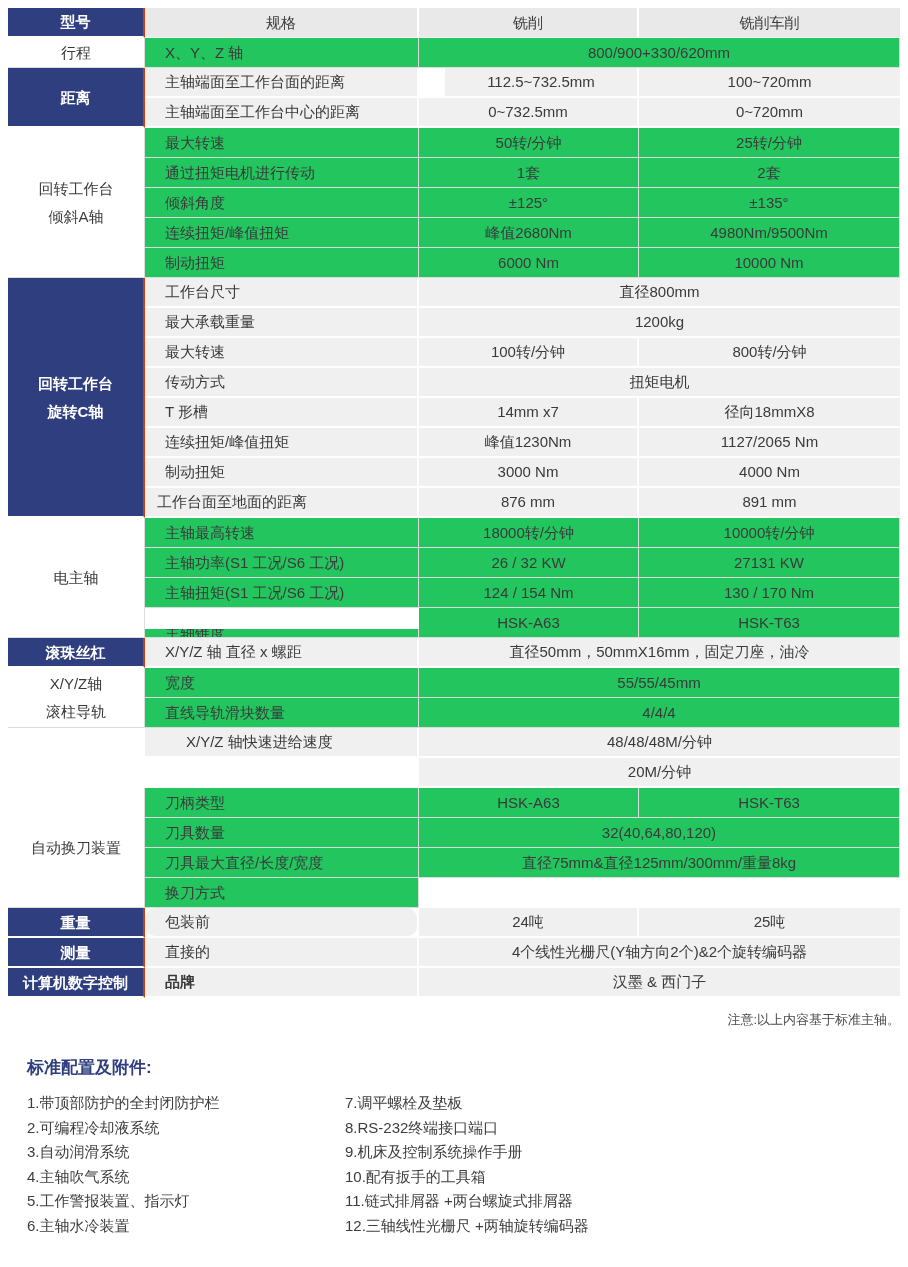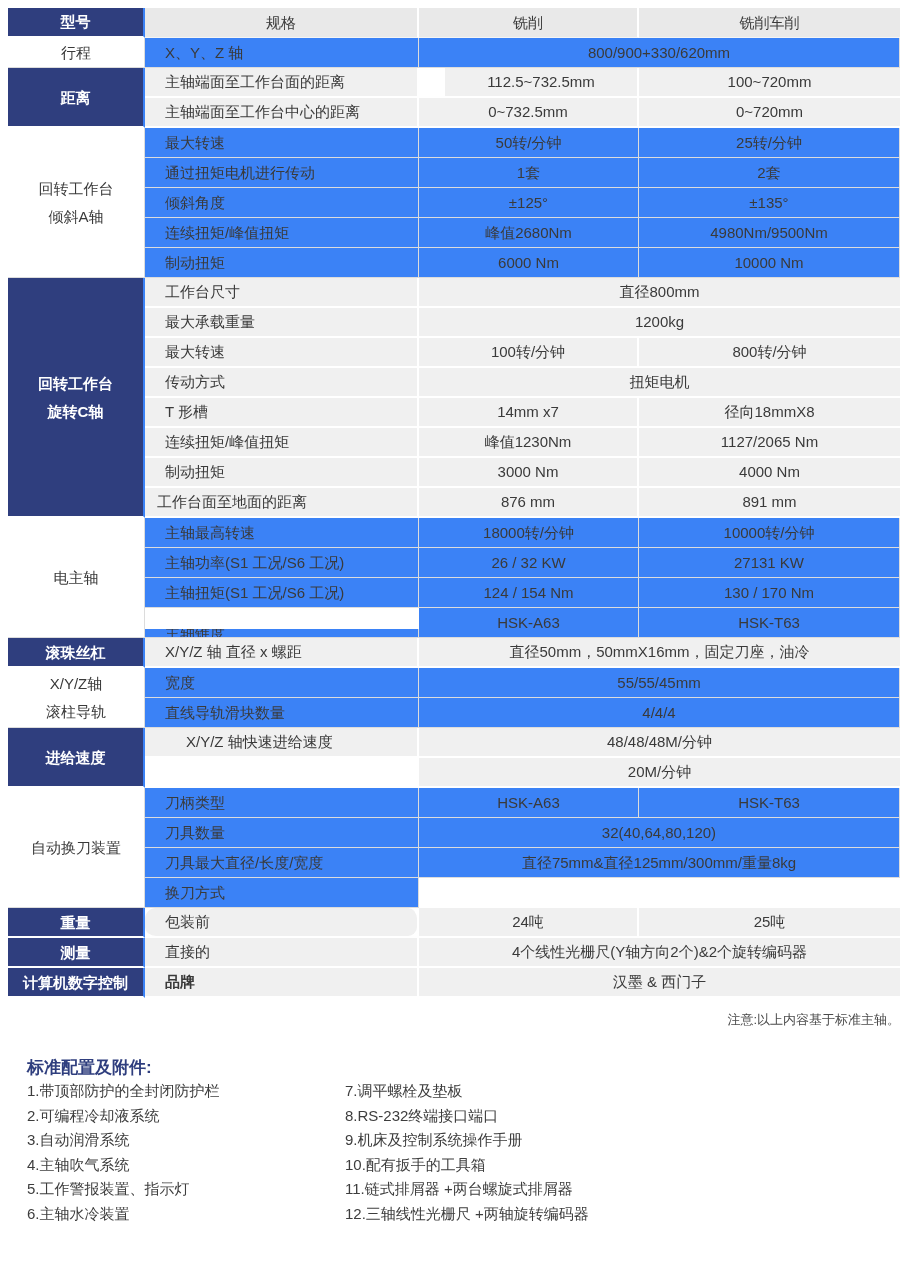--- a/index.html
+++ b/index.html
@@ -19,41 +19,41 @@
     width:892px;
   }
   .cell {
     display:flex; align-items:center; justify-content:center;
     font-size:15px; line-height:18px; overflow:hidden; white-space:nowrap;
   }
   
   .hdr  { background:var(--hdrgray); border-right:2px solid #fff; border-bottom:1px solid #f5f5f5; }
   .hdr.last { border-right:none; }
   
-  .sb-blue { background:var(--accent); color:#fff; font-weight:700; border-right:2px solid #3b82f6; border-bottom:2px solid #fff; }
+  .sb-blue { background:var(--accent); color:#fff; font-weight:700; border-right:2px solid #c2410c; border-bottom:2px solid #fff; }
   .c-blue  { background:var(--rowgray); border-right:2px solid #fff; border-bottom:2px solid #fff; }
   .c-blue.last { border-right:none; }
   
   .sb-white { background:#fff; border-right:1px solid var(--line); border-bottom:1px solid var(--line); }
-  .c-white  { background:#3b82f6; border-right:1px solid var(--line); border-bottom:1px solid var(--line); }
+  .c-white  { background:#22c55e; border-right:1px solid var(--line); border-bottom:1px solid var(--line); }
   
   .sidebar { flex-direction:column; gap:9px; text-align:center; }
   .side-line { line-height:19px; }
   
   .spec { justify-content:flex-start; padding-left:20px; }
 
   
   .footnote {
     width:892px; margin-top:13px; text-align:right;
     font-size:13px; color:#4b4b4b;
   }
 
   
   .accessories { margin:27px 0 0 19px; }
-  .acc-title { font-size:17px; font-weight:700; color:var(--accent); margin-bottom:0; }
+  .acc-title { font-size:17px; font-weight:700; color:var(--accent); margin-bottom:12px; }
   .acc-cols { display:flex; }
   .acc-list { list-style:none; margin:0; padding:0; width:318px; }
   .acc-list li { font-size:15px; color:#3d3d3d; line-height:24.5px; white-space:nowrap; }
 </style>
 </head>
 <body>
 
 <div class="page">
 
   <div class="spec-table">
@@ -141,23 +141,20 @@
       <div class="cell spec c-blue" style="grid-column: 2;">X/Y/Z 轴 直径 x 螺距</div>
       <div class="cell c-blue last" style="grid-column: 3 / 5;">直径50mm，50mmX16mm，固定刀座，油冷</div>
       <div class="cell sidebar sb-white" style="grid-area: span 2 / 1;">
         <div class="side-line">X/Y/Z轴</div>
         <div class="side-line">滚柱导轨</div>
       </div>
       <div class="cell spec c-white" style="grid-column: 2;">宽度</div>
       <div class="cell c-white last" style="grid-column: 3 / 5;">55/55/45mm</div>
       <div class="cell spec c-white" style="grid-column: 2;">直线导轨滑块数量</div>
       <div class="cell c-white last" style="grid-column: 3 / 5;">4/4/4</div>
-      <div class="cell sidebar sb-blue" style="grid-area: span 2 / 1;">
-        <div class="side-line">进给速度</div>
-      </div>
       <div class="cell spec c-blue" style="grid-column: 2; padding-left: 41px;">X/Y/Z 轴快速进给速度</div>
       <div class="cell c-blue last" style="grid-column: 3 / 5;">48/48/48M/分钟</div>
       <div class="cell c-blue last" style="grid-column: 3 / 5;">20M/分钟</div>
       <div class="cell sidebar sb-white" style="grid-area: span 4 / 1;">
         <div class="side-line">自动换刀装置</div>
       </div>
       <div class="cell spec c-white" style="grid-column: 2;">刀柄类型</div>
       <div class="cell c-white" style="grid-column: 3;">HSK-A63</div>
       <div class="cell c-white last" style="grid-column: 4;">HSK-T63</div>
       <div class="cell spec c-white" style="grid-column: 2;">刀具数量</div>

